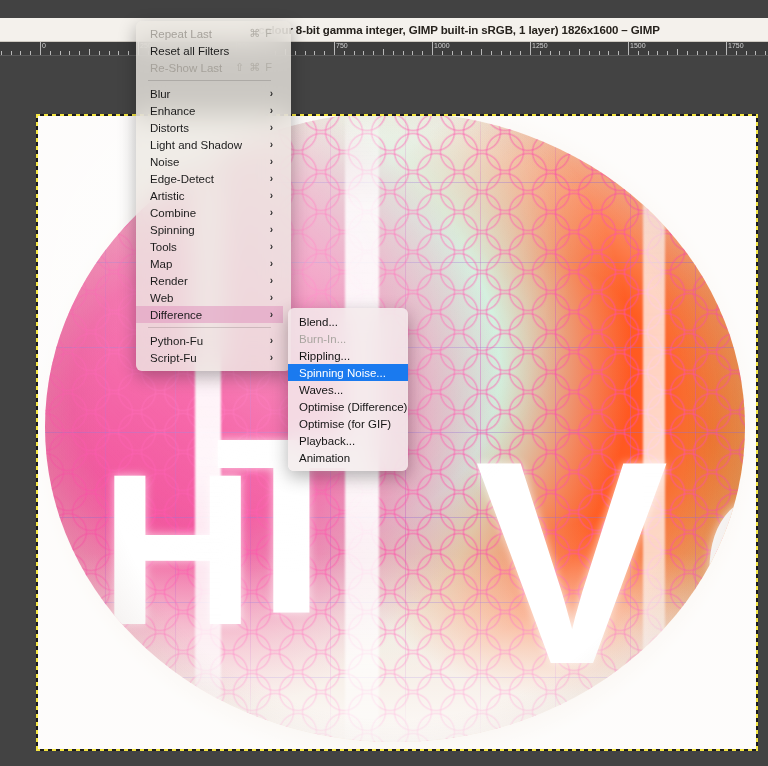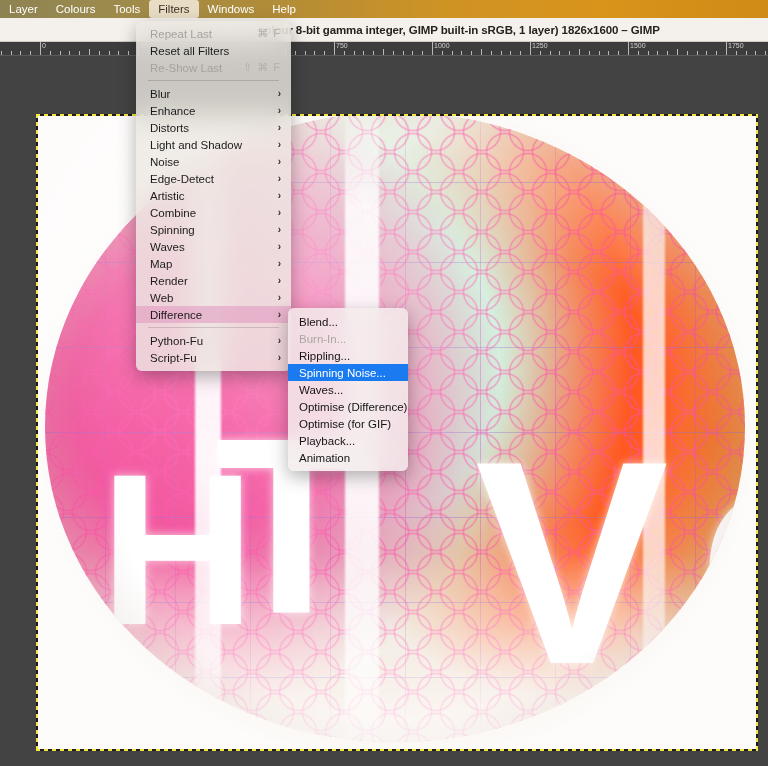--- a/index.html
+++ b/index.html
@@ -155,21 +155,21 @@
   }
 
   
   #filters-menu {
     position: absolute; left: 136px; top: 21px; width: 155px;
     background: rgba(236,232,226,0.80);
     backdrop-filter: blur(14px);
     -webkit-backdrop-filter: blur(14px);
     border-radius: 6px;
     box-shadow: 0 6px 18px rgba(0,0,0,0.30);
-    padding: 4px 0 5px 0;
+    padding: 4px 8px 5px 0;
     z-index: 60;
     font-size: 11.5px; color: #1c1c1c;
   }
   .mi {
     position: relative; display: flex; align-items: center;
     height: 17px; padding: 0 10px 0 14px; white-space: nowrap;
   }
   .mi .lbl { flex: 1; }
   .mi .accel { color: #6d6d6d; font-size: 11px; letter-spacing: 1px; }
   .mi.disabled { color: #a6a29b; }
@@ -195,28 +195,20 @@
   }
   #anim-submenu .mi { padding: 0 8px 0 11px; height: 17px; }
   #anim-submenu .mi.hl { background: #1a7aef; color: #ffffff; }
   #anim-submenu .mi.disabled { color: #a9a5a0; }
 </style>
 </head>
 <body>
 
 <div id="app">
 
-  <div id="menubar">
-      <div class="mb-item">Layer</div>
-      <div class="mb-item">Colours</div>
-      <div class="mb-item">Tools</div>
-      <div class="mb-item active">Filters</div>
-      <div class="mb-item">Windows</div>
-      <div class="mb-item">Help</div>
-    </div>
 
   <div id="titlebar">
     <div id="title-text">colour 8-bit gamma integer, GIMP built-in sRGB, 1 layer) 1826x1600 – GIMP</div>
   </div>
 
   <div id="window-body"></div>
 
   <div id="ruler-h">
       <div class="tick minor" style="left: 1px;"></div>
       <div class="tick minor" style="left: 11px;"></div>
@@ -390,21 +382,21 @@
       </div>
       <div class="mi">
         <span class="lbl">Combine</span>
         <span class="chev">›</span>
       </div>
       <div class="mi">
         <span class="lbl">Spinning</span>
         <span class="chev">›</span>
       </div>
       <div class="mi">
-        <span class="lbl">Waves</span>
+        <span class="lbl">Tools</span>
         <span class="chev">›</span>
       </div>
       <div class="mi">
         <span class="lbl">Map</span>
         <span class="chev">›</span>
       </div>
       <div class="mi">
         <span class="lbl">Render</span>
         <span class="chev">›</span>
       </div>

